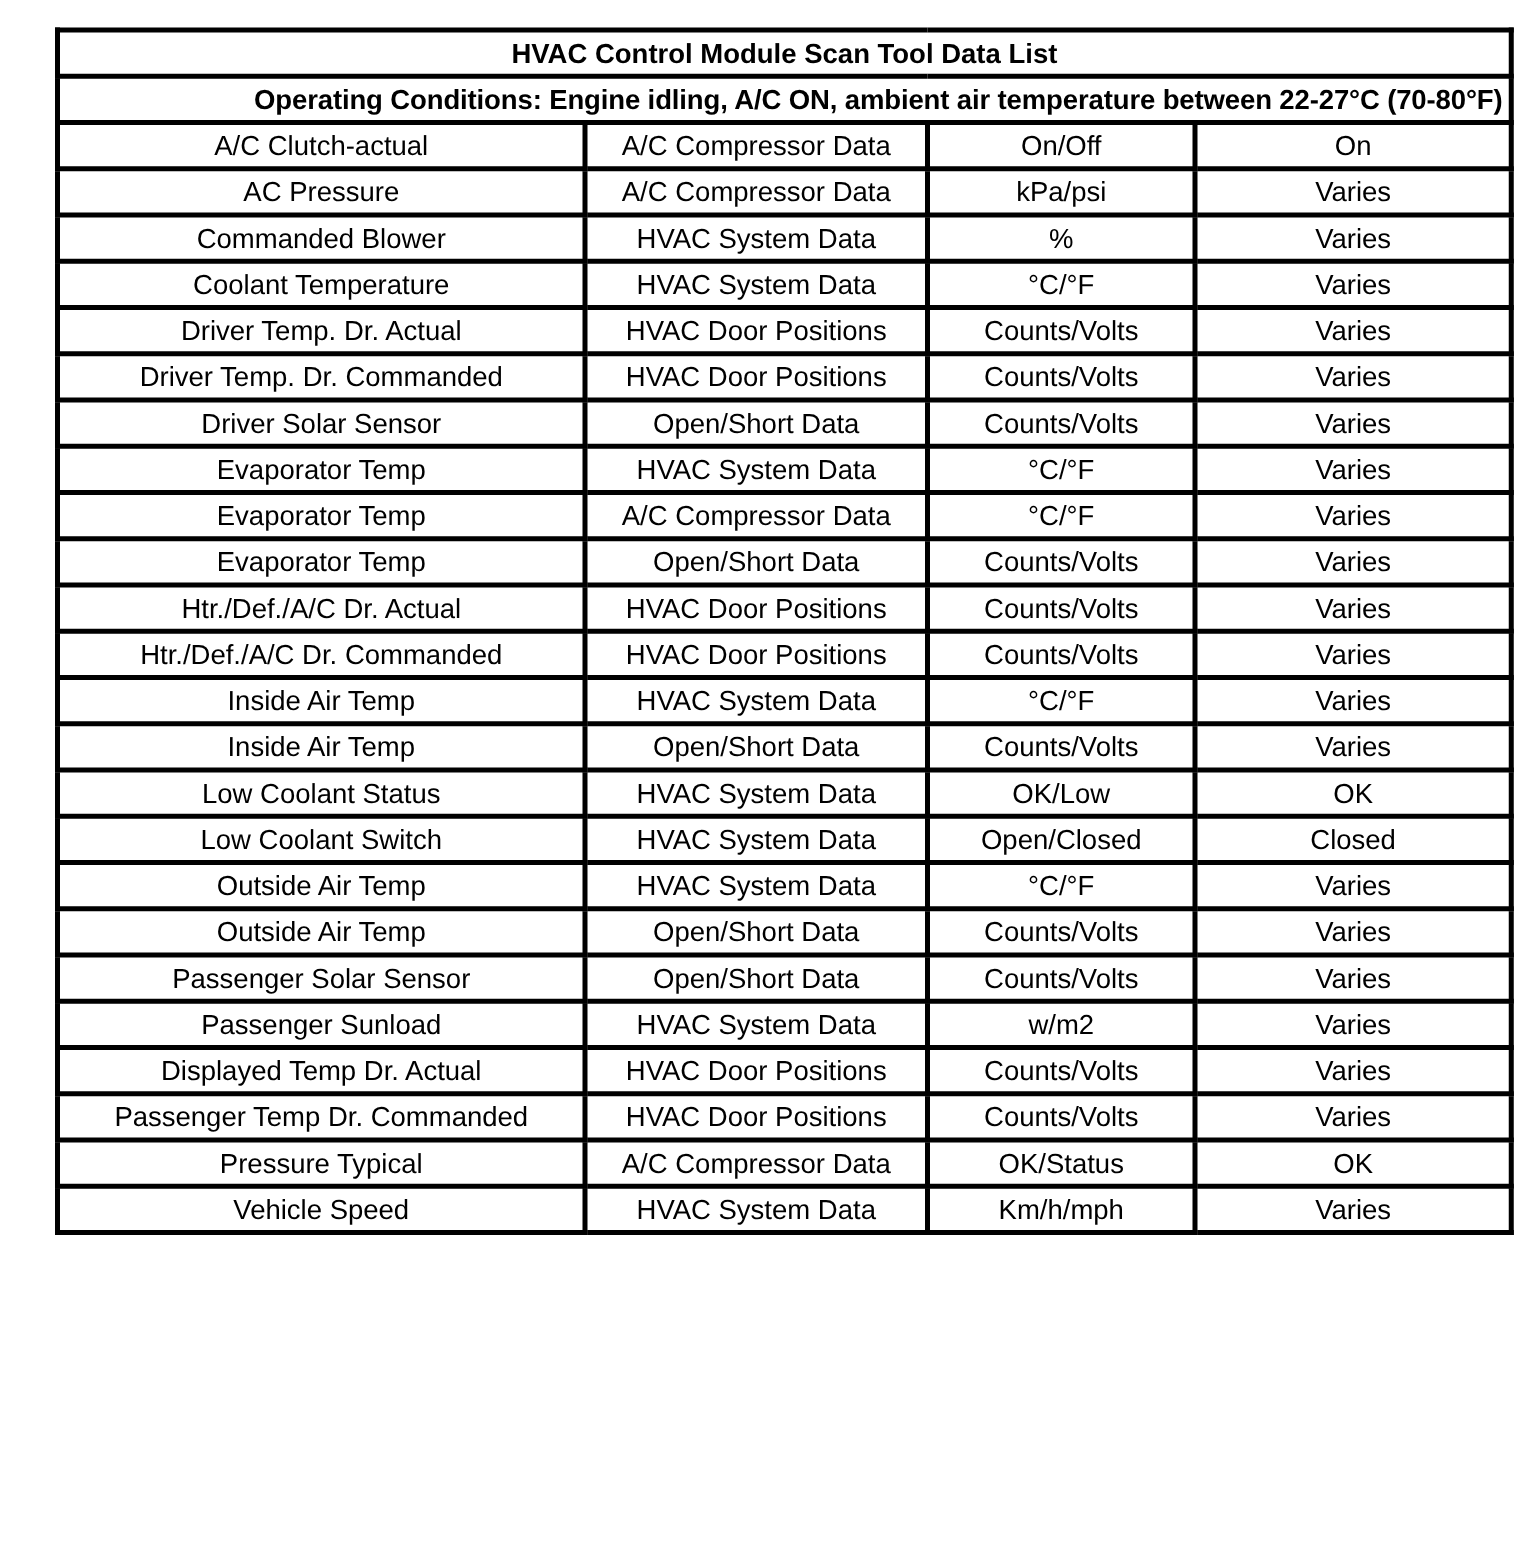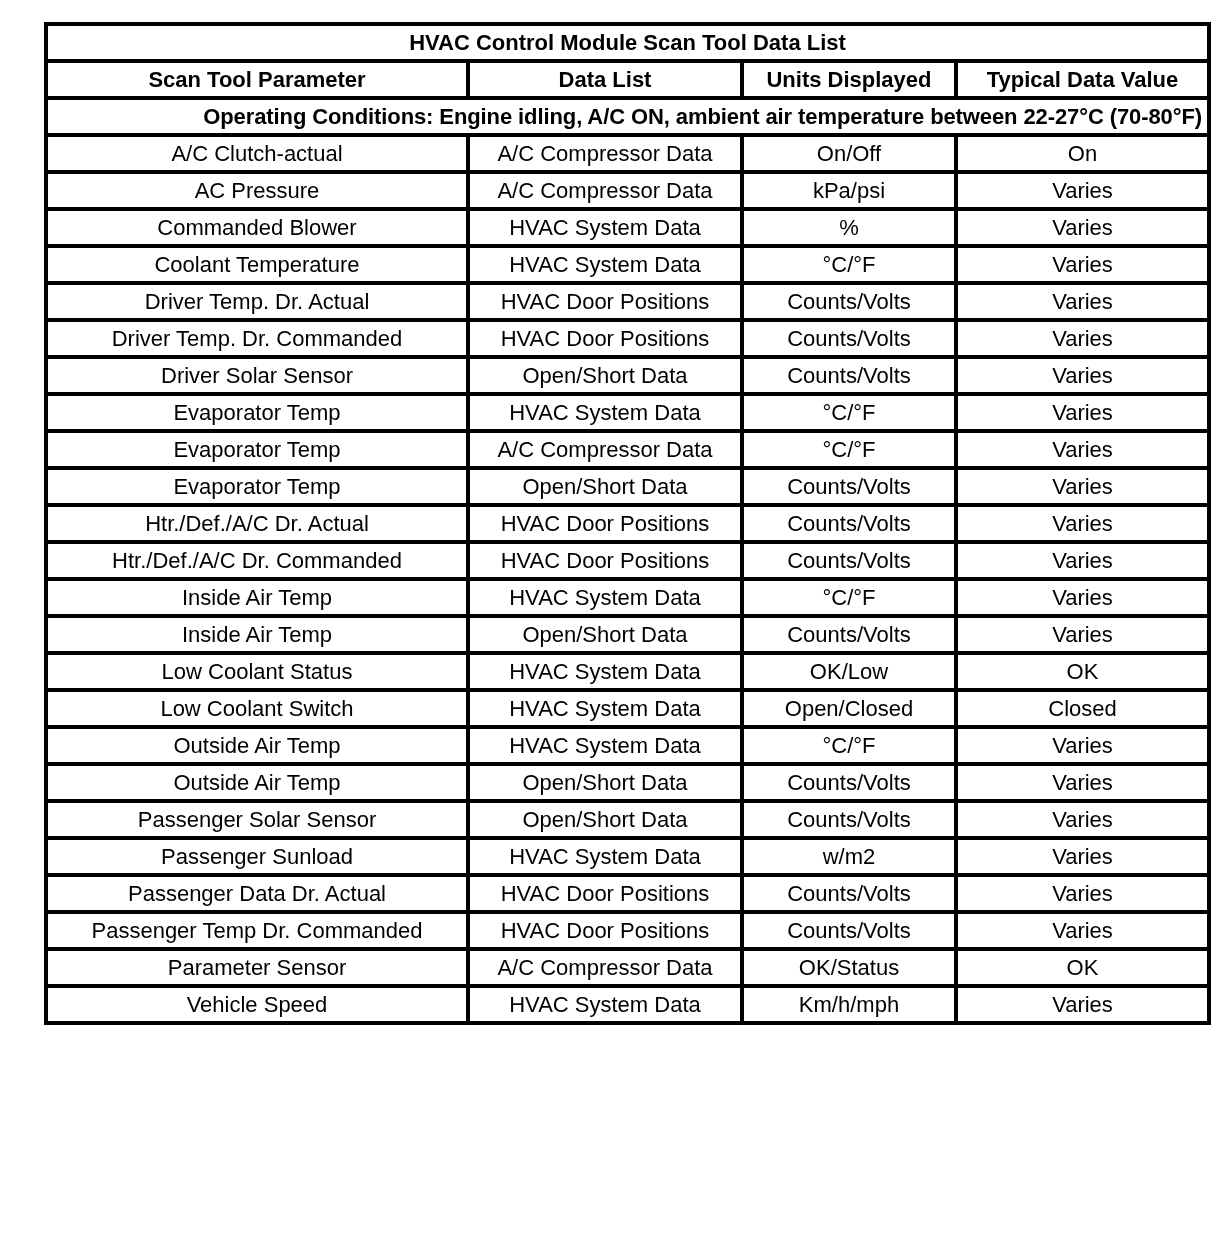--- a/index.html
+++ b/index.html
@@ -61,26 +61,20 @@
     <col class="c1">
       <col class="c2">
       <col class="c3">
       <col class="c4">
   </colgroup>
   <thead>
     <tr>
       <th colspan="4" class="title-cell">HVAC Control Module Scan Tool Data List</th>
     </tr>
     <tr>
-      <th>Scan Tool Parameter</th>
-      <th>Data List</th>
-      <th>Units Displayed</th>
-      <th>Typical Data Value</th>
-    </tr>
-    <tr>
       <td colspan="4" class="cond-cell">Operating Conditions: Engine idling, A/C ON, ambient air temperature between 22-27°C (70-80°F)</td>
     </tr>
   </thead>
   <tbody id="rows">
       <tr>
         <td class="param">A/C Clutch-actual</td>
         <td class="center">A/C Compressor Data</td>
         <td class="center">On/Off</td>
         <td class="center">On</td>
       </tr>
@@ -192,33 +186,33 @@
         <td class="center">Counts/Volts</td>
         <td class="center">Varies</td>
       </tr>
       <tr>
         <td class="param">Passenger Sunload</td>
         <td class="center">HVAC System Data</td>
         <td class="center">w/m2</td>
         <td class="center">Varies</td>
       </tr>
       <tr>
-        <td class="param">Passenger Data Dr. Actual</td>
+        <td class="param">Displayed Temp Dr. Actual</td>
         <td class="center">HVAC Door Positions</td>
         <td class="center">Counts/Volts</td>
         <td class="center">Varies</td>
       </tr>
       <tr>
         <td class="param">Passenger Temp Dr. Commanded</td>
         <td class="center">HVAC Door Positions</td>
         <td class="center">Counts/Volts</td>
         <td class="center">Varies</td>
       </tr>
       <tr>
-        <td class="param">Parameter Sensor</td>
+        <td class="param">Pressure Typical</td>
         <td class="center">A/C Compressor Data</td>
         <td class="center">OK/Status</td>
         <td class="center">OK</td>
       </tr>
       <tr>
         <td class="param">Vehicle Speed</td>
         <td class="center">HVAC System Data</td>
         <td class="center">Km/h/mph</td>
         <td class="center">Varies</td>
       </tr>

